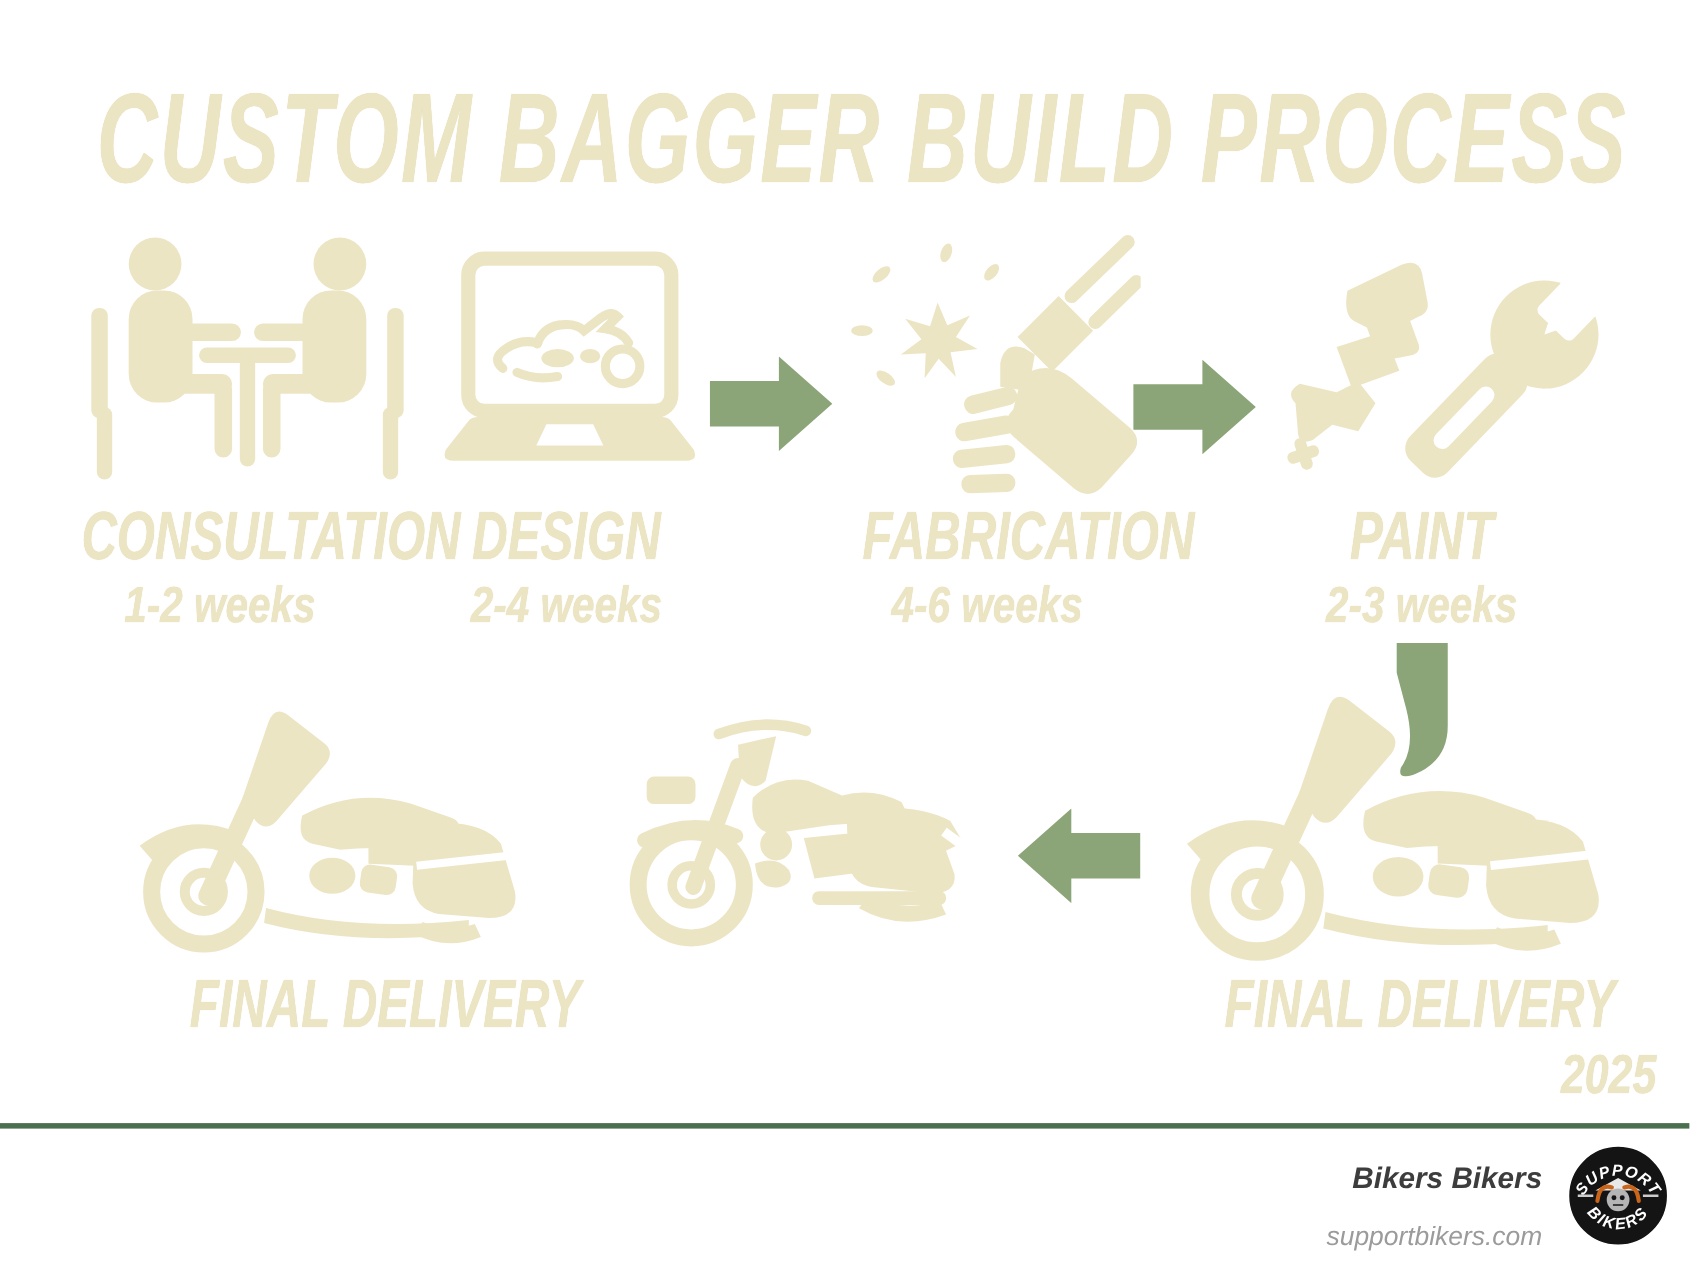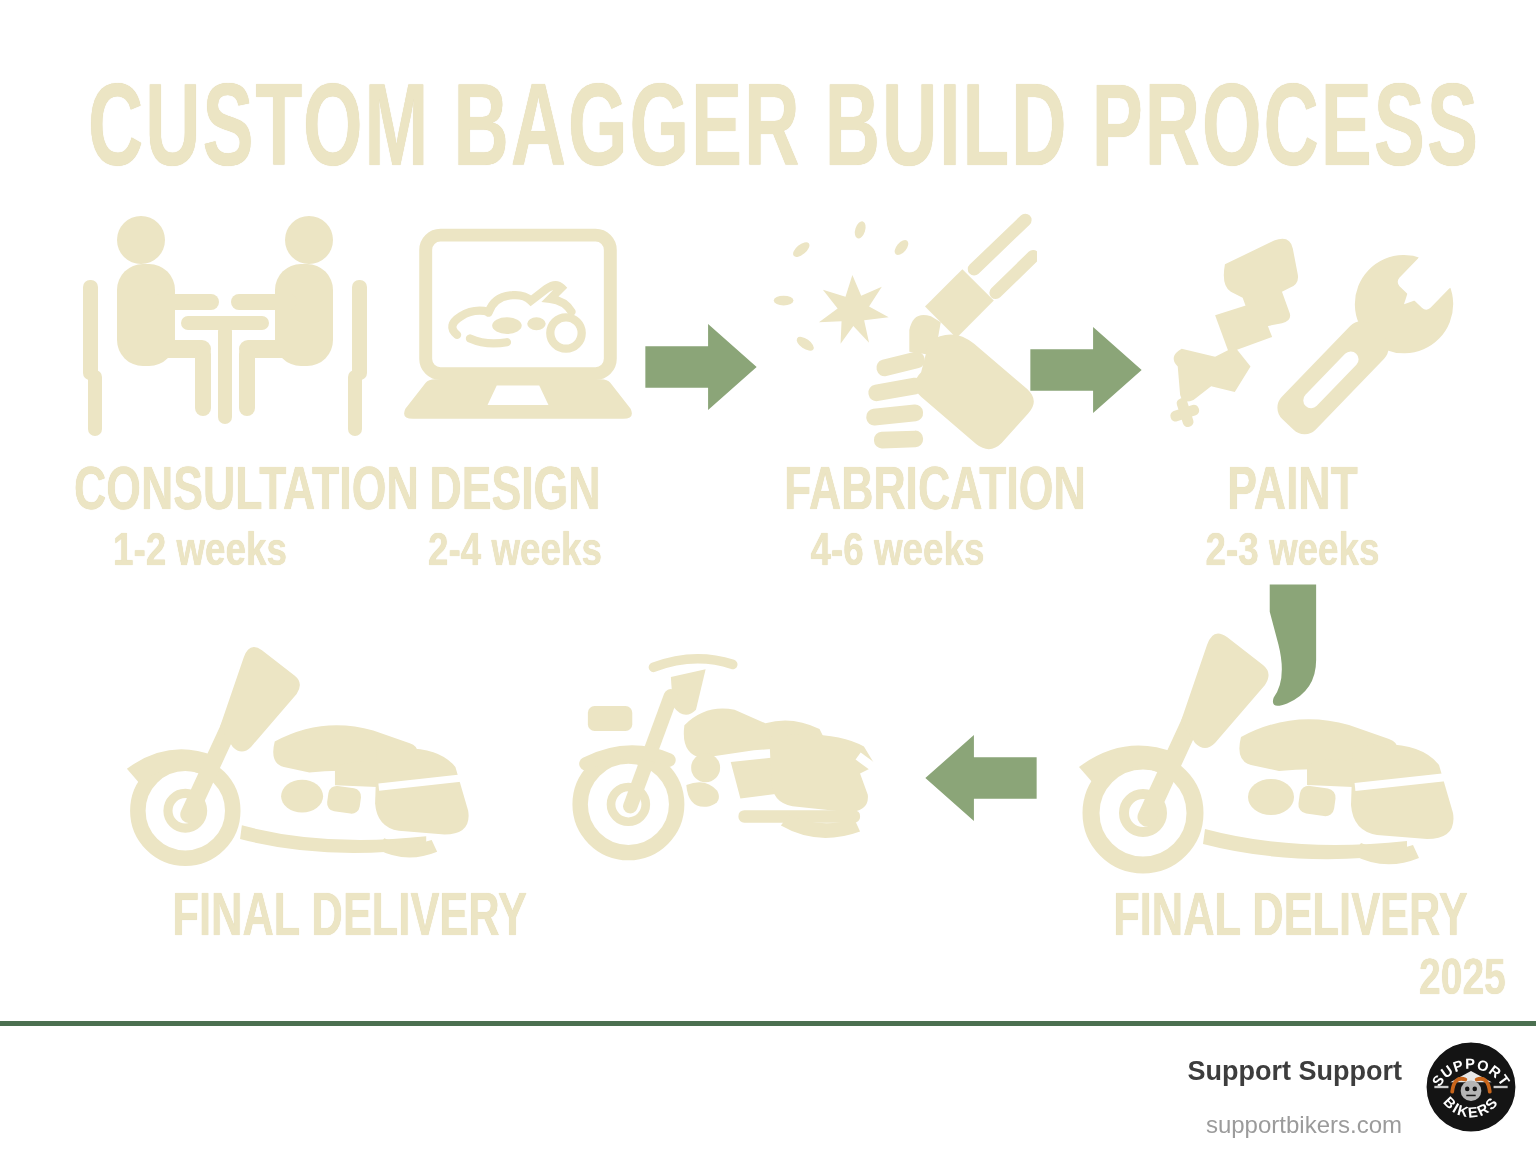--- a/index.html
+++ b/index.html
@@ -1,18 +1,18 @@
 <!DOCTYPE html>
 <html><head>
 <meta charset="utf-8">
 <style>
   * { margin:0; padding:0; box-sizing:border-box; }
   html,body { width:1536px; height:1154px; background:#ffffff; overflow:hidden;
               font-family:"Liberation Sans", sans-serif; }
-  .stage { position:relative; width:1536px; height:1154px; background:#fff; }
+  .stage { position:relative; width:1536px; height:1154px; background:#fff;font-style:italic; }
 
   .cream-text { color:#ece5c4; text-shadow:0 0 1px #ddd3aa; font-weight:700; white-space:nowrap; }
 
   .title { position:absolute; left:88px; top:58px; font-size:116px; letter-spacing:3px;
            transform:scaleX(0.66); transform-origin:left center; }
 
   .step-label { position:absolute; top:452px; font-size:62px; text-align:center;
                 transform:scaleX(0.72); transform-origin:center; }
   .week-label { position:absolute; top:522px; font-size:46px; text-align:center;
                 transform:scaleX(0.80); transform-origin:center; font-weight:700; }
@@ -203,21 +203,21 @@
     </svg>
   </div>
 
   <div class="cream-text final-label" style="left:120px;  width:350px;">FINAL DELIVERY</div>
   <div class="cream-text final-label" style="left:1060px; width:355px;">FINAL DELIVERY</div>
   <div class="cream-text year-label">2025</div>
 
   <div class="divider"></div>
 
   <div class="footer-text">
-    <div class="footer-brand">Support Support</div>
+    <div class="footer-brand">Bikers Bikers</div>
     <div class="footer-site">supportbikers.com</div>
   </div>
 
   <div class="logo">
     <svg viewBox="0 0 100 100">
       <circle cx="50" cy="50" r="48" fill="#141414"></circle>
       <circle cx="50" cy="50" r="48" fill="none" stroke="#ffffff" stroke-width="1.5"></circle>
       <defs>
         <path id="arcTop" d="M13,60 A38,38 0 0 1 87,60"></path>
         <path id="arcBot" d="M16,58 A36,36 0 0 0 84,58"></path>

